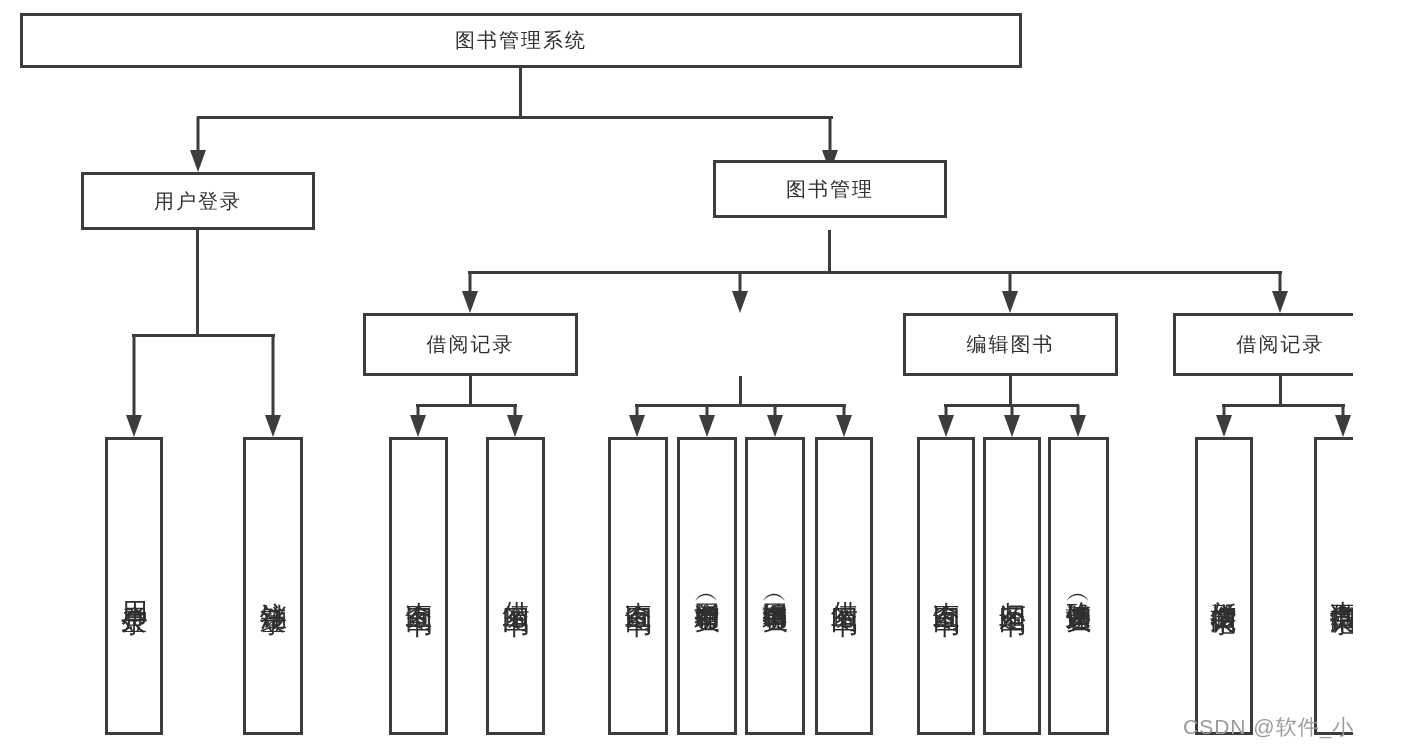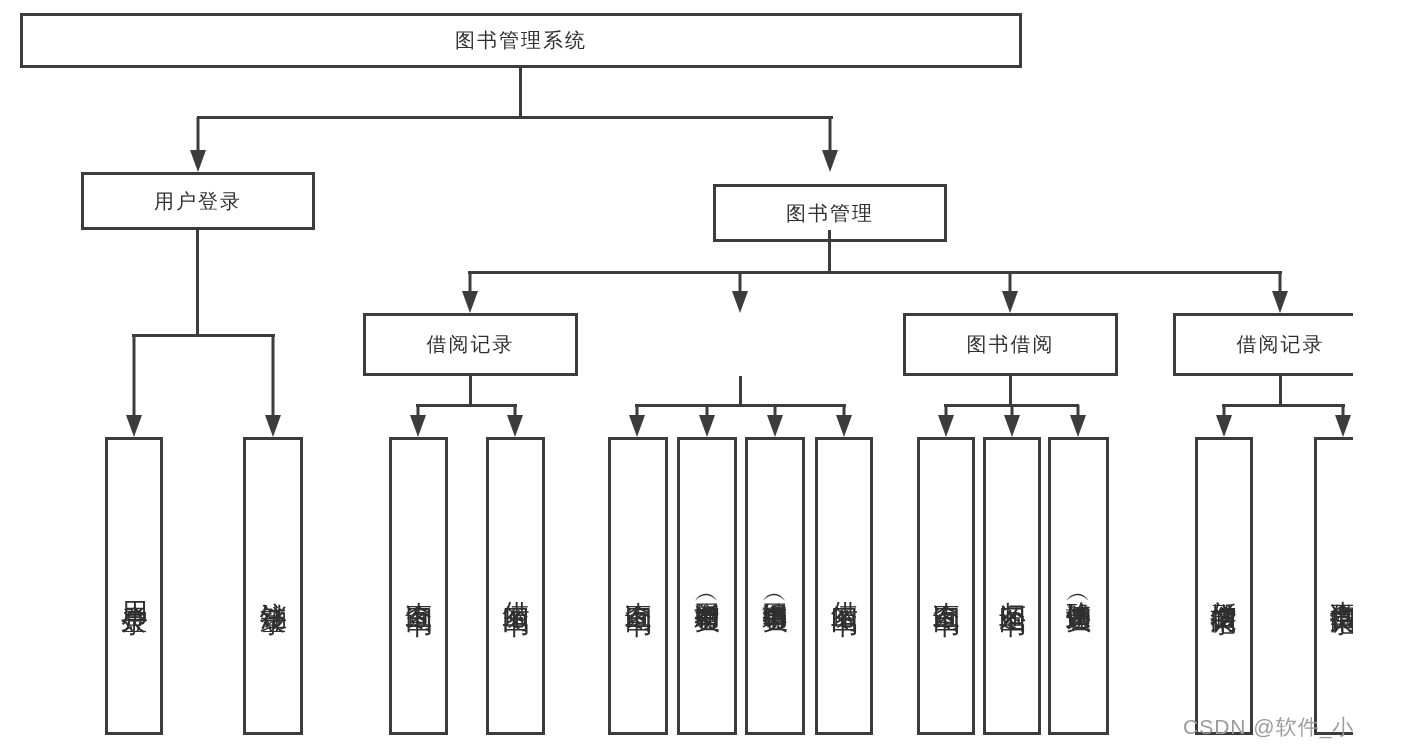--- a/index.html
+++ b/index.html
@@ -45,21 +45,21 @@
     border-top:22px solid var(--line,#3c3c3c);
   }
   .watermark{
     position:absolute;left:1183px;top:713px;
     font-size:21px;color:var(--wm,#9b9b9b);
     letter-spacing:1px;white-space:nowrap;
   }
   
   #root-box{left:20px;top:13px;width:1002px;height:55px;}
   #l2-user-login{left:81px;top:172px;width:234px;height:58px;}
-  #l2-book-mgmt{left:713px;top:184px;width:234px;height:58px;}
+  #l2-book-mgmt{left:713px;top:160px;width:234px;height:58px;}
   #l3-new-book{left:363px;top:313px;width:215px;height:63px;}
   #l3-borrow{left:633px;top:313px;width:215px;height:63px;}
   #l3-current{left:903px;top:313px;width:215px;height:63px;}
   #l3-records{left:1173px;top:313px;width:215px;height:63px;}
   .leaf{top:437px;height:298px;}
   #lf-ul-0{left:105px;width:58px;}
   #lf-ul-1{left:243px;width:60px;}
   #lf-nb-0{left:389px;width:59px;}
   #lf-nb-1{left:486px;width:59px;}
   #lf-br-0{left:608px;width:60px;}
@@ -93,21 +93,21 @@
   <div class="arrow" style="left:265px;top:335px;height:102px;"></div>
 
   <div class="vline" style="left:828px;top:230px;height:43px;"></div>
   <div class="hline" style="left:468px;top:271px;width:814px;"></div>
   <div class="arrow" style="left:462px;top:272px;height:41px;"></div>
   <div class="arrow" style="left:732px;top:272px;height:41px;"></div>
   <div class="arrow" style="left:1002px;top:272px;height:41px;"></div>
   <div class="arrow" style="left:1272px;top:272px;height:41px;"></div>
 
   <div class="box hbox" id="l3-new-book">借阅记录</div>
-  <div class="box hbox" id="l3-current">图书借阅</div>
+  <div class="box hbox" id="l3-current">编辑图书</div>
   <div class="box hbox" id="l3-records">借阅记录</div>
 
   <div class="vline" style="left:469px;top:376px;height:31px;"></div>
   <div class="hline" style="left:416px;top:404px;width:101px;"></div>
   <div class="arrow" style="left:410px;top:405px;height:32px;"></div>
   <div class="arrow" style="left:507px;top:405px;height:32px;"></div>
 
   <div class="vline" style="left:739px;top:376px;height:31px;"></div>
   <div class="hline" style="left:635px;top:404px;width:211px;"></div>
   <div class="arrow" style="left:629px;top:405px;height:32px;"></div>

